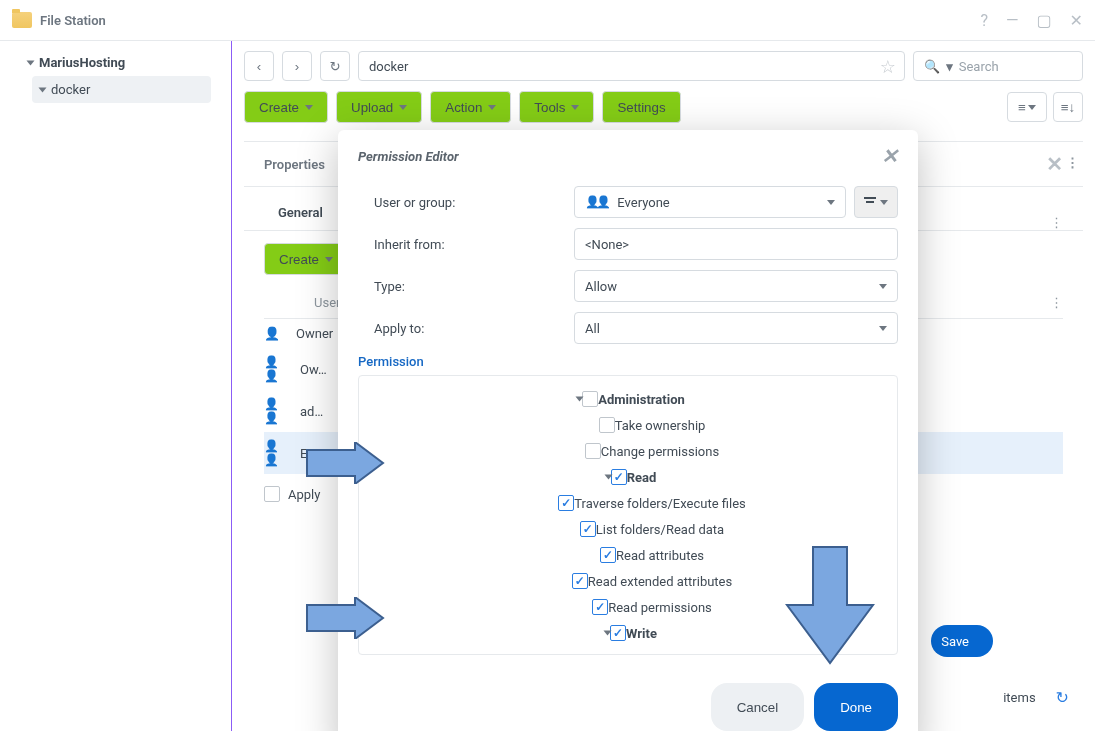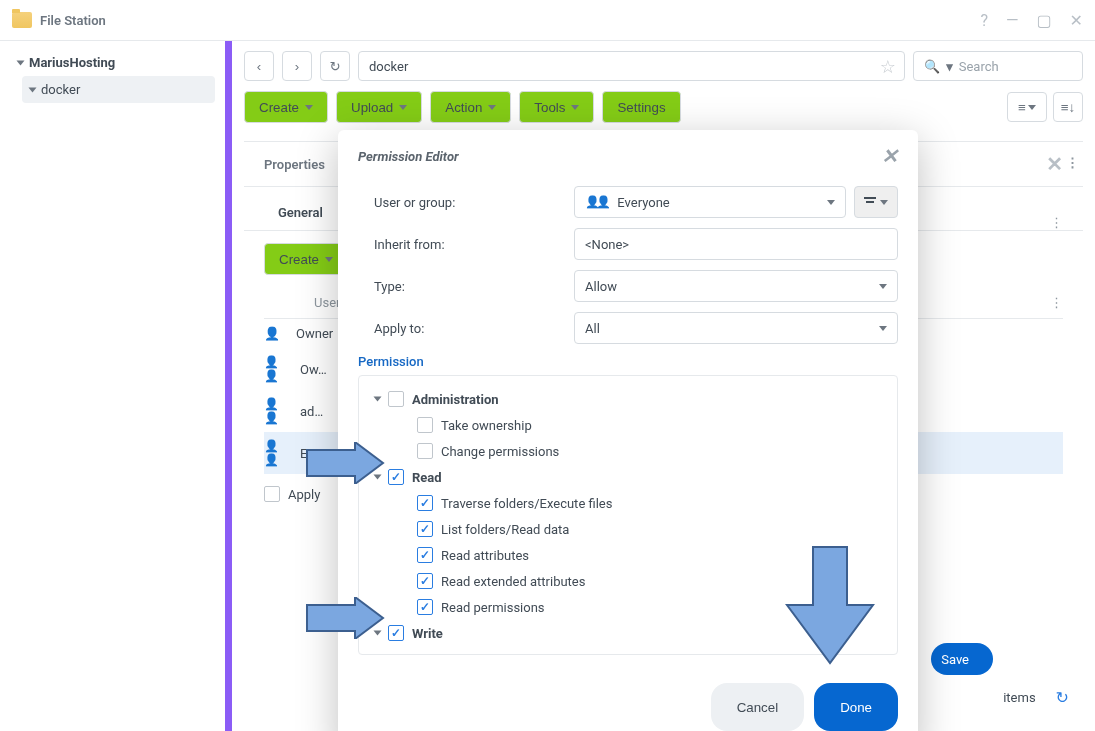--- a/index.html
+++ b/index.html
@@ -9,21 +9,21 @@
   .titlebar { height: 40px; display: flex; align-items: center; padding: 8px 12px; background: #fff; }
   .titlebar .folder-ico { width: 20px; height: 16px; background: linear-gradient(#f5d17c,#f0c660); border-radius: 2px; margin-right: 8px; position: relative; }
   .titlebar .folder-ico::before { content:""; position:absolute; top:-3px; left:0; width:8px; height:4px; background:#f0c660; border-radius:1px 1px 0 0;}
   .titlebar-title { font-weight: 600; color: #6d7680; }
   .titlebar-right { margin-left: auto; display: flex; gap: 18px; color: #b8bfc6; }
   .titlebar-right span { cursor: pointer; font-size: 16px; }
   
   .app { display: flex; height: calc(100% - 40px); border-top: 1px solid #e6e9ec; }
   
   
-  .sidebar { width: 232px; border-right: 7px solid #8b5cf6; padding: 8px 10px; }
+  .sidebar { width: 232px; border-right: 1px solid #8b5cf6; padding: 8px 20px; }
   .tree-item { padding: 6px 8px; display: flex; align-items: center; gap: 6px; cursor: pointer; border-radius: 4px; }
   .tree-item.root { font-weight: 700; }
   .tree-item.child { margin-left: 12px; background: #eef1f4; }
   .tri { width: 0; height: 0; border-left: 5px solid #6d7680; border-top: 4px solid transparent; border-bottom: 4px solid transparent; transform: rotate(90deg); }
   
   
   .main { flex: 1; display: flex; flex-direction: column; position: relative; }
   
   .toolbar1 { display: flex; align-items: center; gap: 8px; padding: 10px 12px; }
   .navbtn { width: 30px; height: 30px; border: 1px solid #d6dbe0; background: #fff; border-radius: 4px; display: inline-flex; align-items: center; justify-content: center; color: #6d7680; cursor: pointer; }
@@ -64,21 +64,21 @@
   .modal-body { padding: 4px 20px 12px 20px; }
   .frow { display: flex; align-items: center; margin-bottom: 10px; }
   .flab { width: 200px; color: #414b55; margin-left: 16px; }
   .fsel { flex: 1; height: 32px; border: 1px solid #d6dbe0; border-radius: 4px; display: flex; align-items: center; padding: 0 10px; position: relative; cursor: pointer; }
   .fsel .caret { position: absolute; right: 10px; }
   .filter-btn { width: 44px; height: 32px; border: 1px solid #d6dbe0; border-radius: 4px; margin-left: 8px; display: inline-flex; align-items: center; justify-content: center; gap: 4px; cursor: pointer; }
   .sect-title { color: #1668c4; font-weight: 500; margin: 8px 0 6px 0; }
   .perm-tree { border: 1px solid #e6e9ec; border-radius: 4px; max-height: 280px; overflow-y: auto; padding: 10px 6px; position: relative; }
   .perm-tree::-webkit-scrollbar { width:8px;}
   .perm-tree::-webkit-scrollbar-thumb { background:#d6dbe0; border-radius:4px;}
-  .pnode { display: flex; align-items: center; gap: 8px; padding: 5px 4px; }
+  .pnode { display: flex; align-items: center; padding: 5px 4px; justify-content: center; }
   .pnode.parent { font-weight: 700; }
   .pnode.child { margin-left: 48px; }
   .pnode .tri2 { width: 0; height: 0; border-left: 5px solid #6d7680; border-top: 4px solid transparent; border-bottom: 4px solid transparent; transform: rotate(90deg); margin-left: 6px; }
   .modal-foot { display: flex; justify-content: flex-end; gap: 10px; padding: 16px 20px 20px 20px; }
   .pillbtn { height: 48px; padding: 0 26px; border-radius: 16px; border: none; cursor: pointer; font-weight: 500; }
   .pillbtn.cancel { background: #edf0f3; color: #414b55; }
   .pillbtn.done { background: #0667d0; color: #fff; }
   
   
   .arrow { position: absolute; z-index: 200; }
@@ -193,21 +193,21 @@
           </div>
         <div class="row selected">
             <span class="ico grp-ico">👤👤</span>
             <span>Ev…</span>
           </div>
       </div>
       <div class="appcheck">
         <span class="cbox"></span>
         <span>Apply</span>
       </div>
-      <div style="position:absolute; bottom:42px; right:90px;">
+      <div style="position:absolute; bottom:60px; right:90px;">
         <span class="pill-blue" style="padding-left:10px">Save</span>
       </div>
       <div class="status-bar">
         <span>items</span>
         <span style="color:#2a7de1;font-size:16px">↻</span>
       </div>
     </div>
   </div>
 </div>
 

